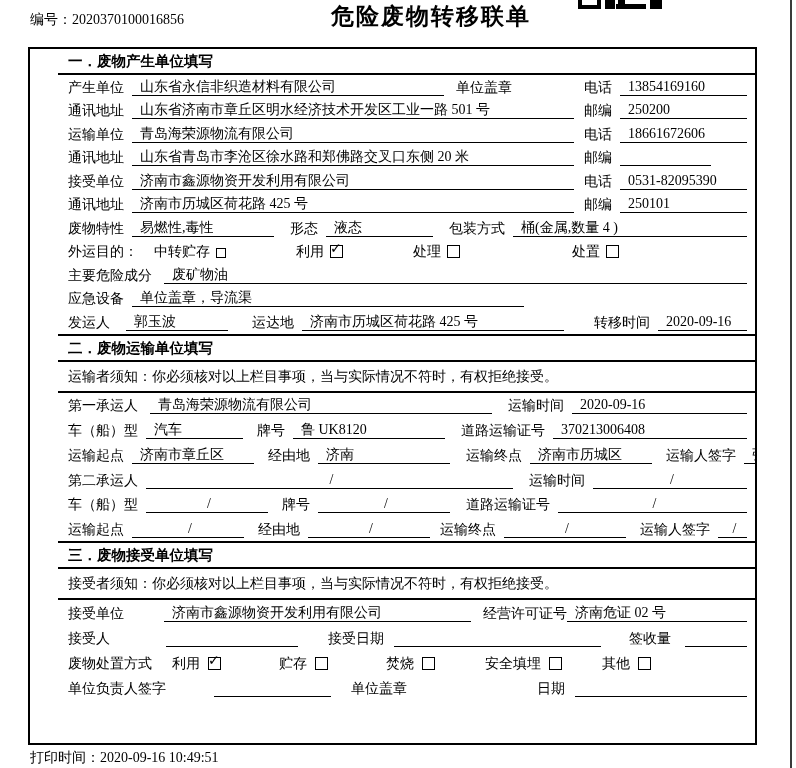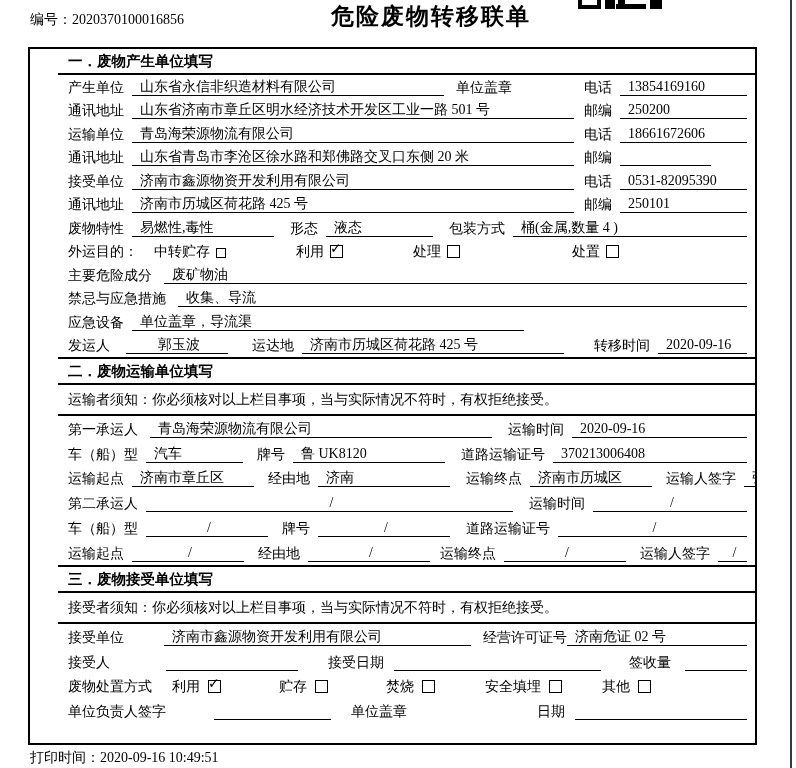--- a/index.html
+++ b/index.html
@@ -131,30 +131,26 @@
         <span class="lab" style="margin-left:70px">处理</span>
         <span class="chk" style="margin-left:6px"></span>
         <span class="lab" style="margin-left:112px">处置</span>
         <span class="chk" style="margin-left:6px"></span>
       </div>
       <div class="f-row">
         <span class="lab">主要危险成分</span>
         <span class="fv" style="flex:1;margin-left:12px">废矿物油</span>
       </div>
       <div class="f-row">
-        <span class="lab">禁忌与应急措施</span>
-        <span class="fv" style="flex:1;margin-left:12px">收集、导流</span>
-      </div>
-      <div class="f-row">
         <span class="lab">应急设备</span>
         <span class="fv" style="width:380px;margin-left:8px">单位盖章，导流渠</span>
       </div>
       <div class="f-row">
         <span class="lab">发运人</span>
-        <span class="fv" style="width:90px;margin-left:16px;text-align:center">郭玉波</span>
+        <span class="fv" style="width:90px;margin-left:16px;text-align:left">郭玉波</span>
         <span class="lab" style="margin-left:24px">运达地</span>
         <span class="fv" style="width:250px;margin-left:8px">济南市历城区荷花路 425 号</span>
         <span class="lab" style="margin-left:30px">转移时间</span>
         <span class="fv" style="flex:1;margin-left:8px">2020-09-16</span>
       </div>
     </div>
     <div class="sec sec2">
       <div class="sec-header">二．废物运输单位填写</div>
       <div class="note-row">运输者须知：你必须核对以上栏目事项，当与实际情况不符时，有权拒绝接受。</div>
       <div class="f-row">

